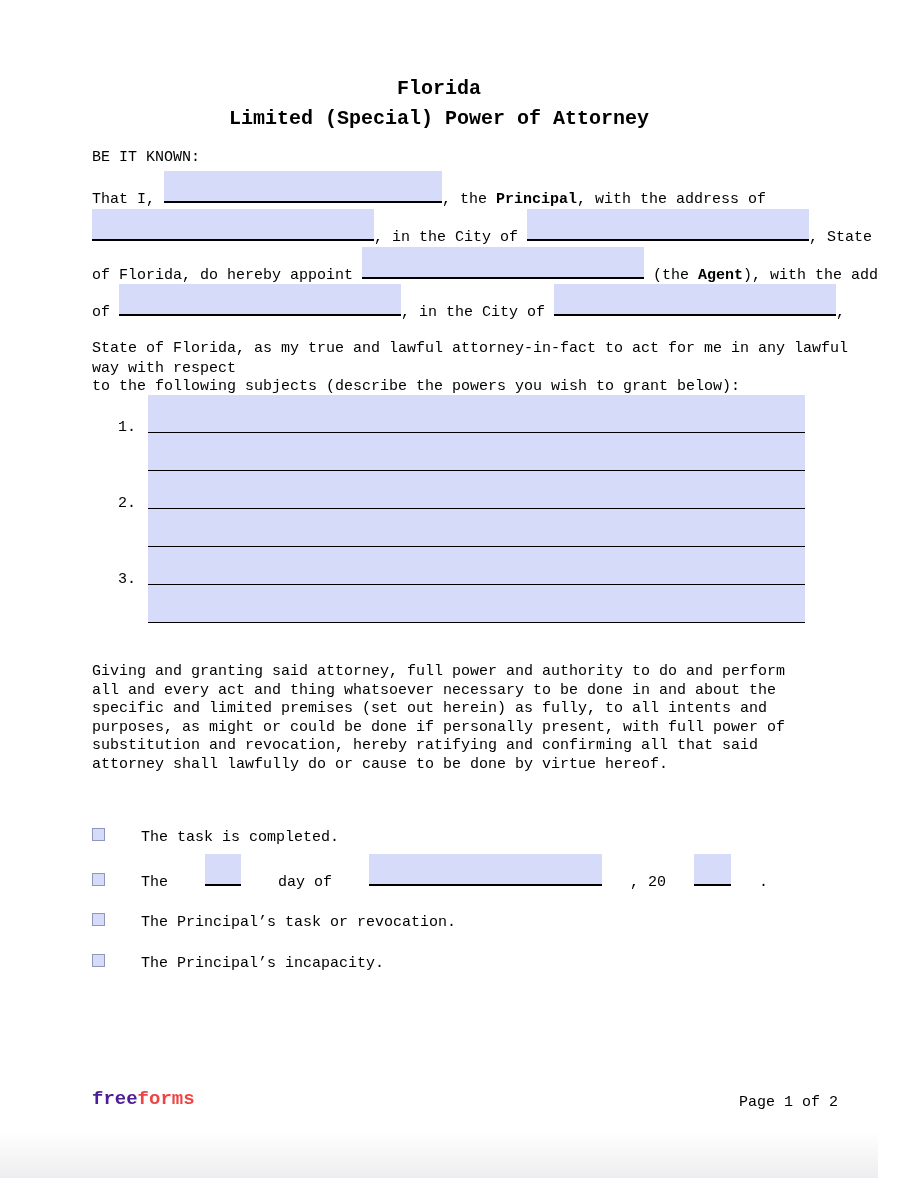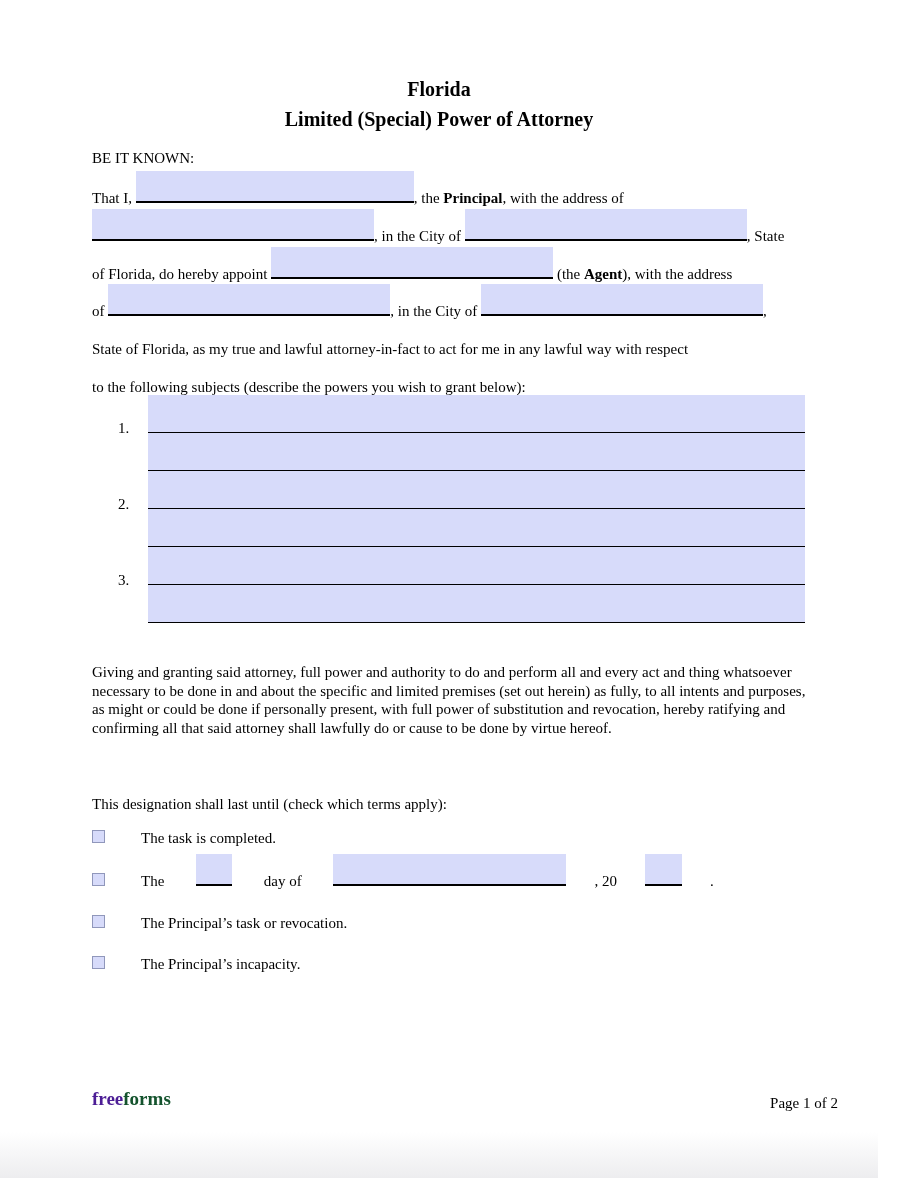--- a/index.html
+++ b/index.html
@@ -1,18 +1,18 @@
 <!DOCTYPE html>
 <html><head>
 <meta charset="utf-8">
 <style>
   html,body { margin:0; padding:0; background:#ffffff; }
   .page {
     position:relative; width:878px; height:1178px; background:#ffffff;
-    font-family:Liberation Serif, serif; font-size:15px; color:#000;
+    font-family:Liberation Mono, monospace; font-size:15px; color:#000;
     overflow:hidden;
   }
   .page::after {
     content:""; position:absolute; left:0; right:0; bottom:0; height:46px;
     background:linear-gradient(to bottom, rgba(238,238,240,0), #ededef);
     pointer-events:none;
   }
   .doc-title {
     position:absolute; top:74px; left:0; width:100%;
     text-align:center; font-weight:bold; font-size:20px; line-height:30px;
@@ -32,21 +32,21 @@
   .blue-block { position:absolute; left:56px; top:0; width:657px; height:228px; background:#d7dbfa; }
   .write-line { height:38px; border-bottom:1.5px solid #000; box-sizing:border-box; }
   .paragraph { position:absolute; left:92px; top:663px; width:728px; line-height:18.6px; }
   .opt-row { position:absolute; left:92px; display:flex; align-items:baseline; line-height:20px;gap:28px; }
   .cb {
     width:13px; height:13px; flex:none; box-sizing:border-box;
     background:#d7dbfa; border:1.5px solid #9097bb; margin-right:8px;
   }
   .footer-logo { position:absolute; left:92px; top:1088px; font-size:19px; font-weight:bold; }
   .logo-free { color:#4c1d95; }
-  .logo-forms { color:#14532d; }
+  .logo-forms { color:#ef4444; }
   .page-label { position:absolute; top:1095px; right:40px; font-size:15px; line-height:16px; }
 </style>
 </head>
 <body>
 
 <div class="page">
 
   <div class="doc-title">
     <div>Florida</div>
     <div>Limited (Special) Power of Attorney</div>
@@ -97,21 +97,20 @@
       <div class="write-line"></div>
       <div class="write-line"></div>
       <div class="write-line"></div>
       <div class="write-line"></div>
       <div class="write-line"></div>
     </div>
   </div>
 
   <div class="paragraph">Giving and granting said attorney, full power and authority to do and perform all and every act and thing whatsoever necessary to be done in and about the specific and limited premises (set out herein) as fully, to all intents and purposes, as might or could be done if personally present, with full power of substitution and revocation, hereby ratifying and confirming all that said attorney shall lawfully do or cause to be done by virtue hereof.</div>
 
-  <div class="static" style="top:794px">This designation shall last until (check which terms apply):</div>
 
   <div class="opt-row" style="top:828px">
       <span class="cb"></span>
       <span class="seg">The task is completed.</span>
     </div>
 
   <div class="opt-row" style="top:854px">
       <span class="cb"></span>
       <span class="seg">The </span>
       <span class="field w36"></span>

